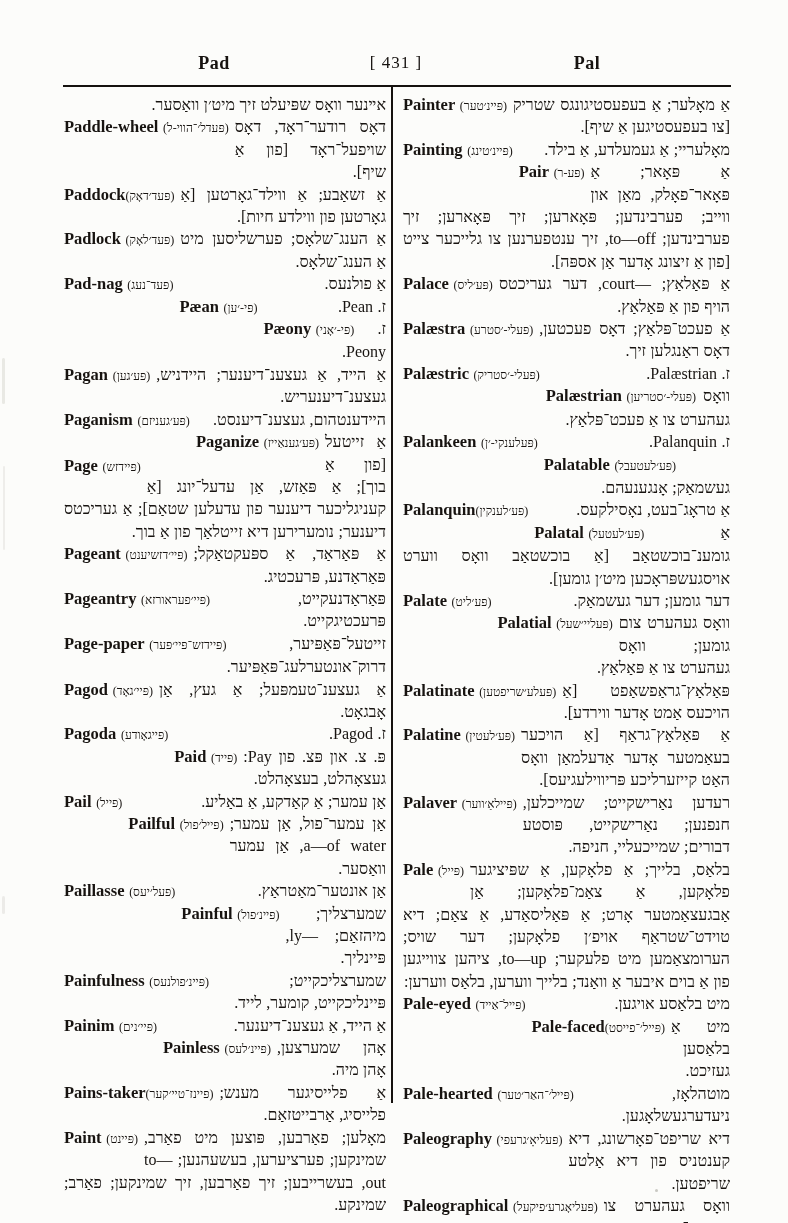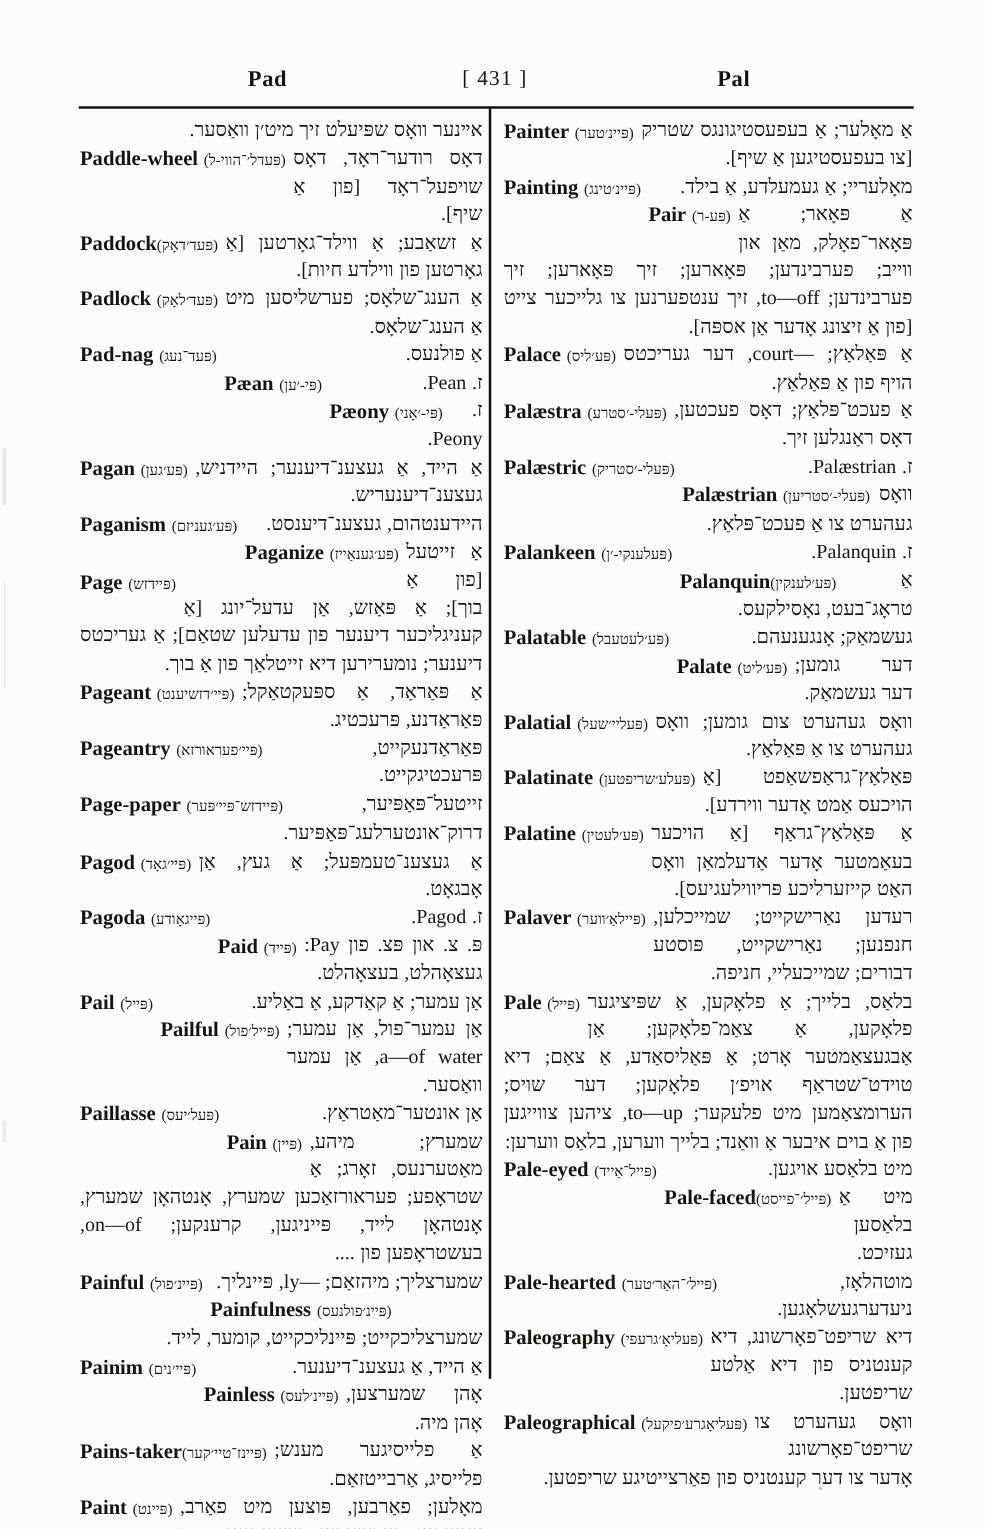--- a/index.html
+++ b/index.html
@@ -59,39 +59,39 @@
       <div class="entry"><span class="hw">Page&nbsp;<span class="pron">(פּיידזש)</span></span><span class="def">אַ זייטעל [פון אַ בוך]; אַ פּאַזש, אַן עדעל־יונג [אַ קעניגליכער דיענער פון עדעלען שטאַם]; אַ געריכטס דיענער; נומערירען דיא זייטלאַך פון אַ בוך.</span></div>
       <div class="entry"><span class="hw">Pageant&nbsp;<span class="pron">(פּיי׳דזשיענט)</span></span><span class="def">אַ פּאַראַד, אַ ספּעקטאַקל; פּאַראַדנע, פּרעכטיג.</span></div>
       <div class="entry"><span class="hw">Pageantry&nbsp;<span class="pron">(פּיי׳פעראורזא)</span></span><span class="def">פּאַראַדנעקייט, פּרעכטיגקייט.</span></div>
       <div class="entry"><span class="hw">Page-paper&nbsp;<span class="pron">(פּיידזש־פּיי׳פּער)</span></span><span class="def">זייטעל־פּאַפּיער, דרוק־אונטערלעג־פּאַפּיער.</span></div>
       <div class="entry"><span class="hw">Pagod&nbsp;<span class="pron">(פּיי׳גאָד)</span></span><span class="def">אַ געצענ־טעמפּעל; אַ געץ, אַן אָבגאָט.</span></div>
       <div class="entry"><span class="hw">Pagoda&nbsp;<span class="pron">(פּייגאָודע)</span></span><span class="def">ז. Pagod.</span></div>
       <div class="entry"><span class="hw">Paid&nbsp;<span class="pron">(פּייד)</span></span><span class="def">פּ. צ. און פּצ. פון Pay: געצאָהלט, בעצאָהלט.</span></div>
       <div class="entry"><span class="hw">Pail&nbsp;<span class="pron">(פּייל)</span></span><span class="def">אַן עמער; אַ קאַדקע, אַ באַליע.</span></div>
       <div class="entry"><span class="hw">Pailful&nbsp;<span class="pron">(פּייל׳פול)</span></span><span class="def">אַן עמער־פול, אַן עמער; a—of water, אַן עמער וואַסער.</span></div>
       <div class="entry"><span class="hw">Paillasse&nbsp;<span class="pron">(פּעל׳יעס)</span></span><span class="def">אַן אונטער־מאַטראַץ.</span></div>
-      <div class="entry"><span class="hw">Pain&nbsp;<span class="pron">(פּיין)</span></span><span class="def">שמערץ; מיהע, מאַטערנעס, זאָרג; אַ שטראָפע; פעראורזאַכען שמערץ, אָנטהאָן שמערץ, אָנטהאָן לייד, פּייניגען, קרענקען; on—of, בעשטראָפען פון ....</span></div>
       <div class="entry"><span class="hw">Painful&nbsp;<span class="pron">(פּיינ׳פול)</span></span><span class="def">שמערצליך; מיהזאַם; —ly, פּיינליך.</span></div>
       <div class="entry"><span class="hw">Painfulness&nbsp;<span class="pron">(פּיינ׳פולנעס)</span></span><span class="def">שמערצליכקייט; פּיינליכקייט, קומער, לייד.</span></div>
       <div class="entry"><span class="hw">Painim&nbsp;<span class="pron">(פּיי׳נים)</span></span><span class="def">אַ הייד, אַ געצענ־דיענער.</span></div>
       <div class="entry"><span class="hw">Painless&nbsp;<span class="pron">(פּיינ׳לעס)</span></span><span class="def">אָהן שמערצען, אָהן מיה.</span></div>
       <div class="entry"><span class="hw">Pains-taker<span class="pron">(פּיינז־טיי׳קער)</span></span><span class="def">אַ פלייסיגער מענש; פלייסיג, אַרבייטזאַם.</span></div>
       <div class="entry"><span class="hw">Paint&nbsp;<span class="pron">(פּיינט)</span></span><span class="def">מאָלען; פאַרבען, פּוצען מיט פאַרב, שמינקען; פערציערען, בעשעהנען; to—out, בעשרייבען; זיך פאַרבען, זיך שמינקען; פאַרב; שמינקע.</span></div>
     </div>
   <div class="col" id="col-right">
       <div class="entry"><span class="hw">Painter&nbsp;<span class="pron">(פּיינ׳טער)</span></span><span class="def">אַ מאָלער; אַ בעפעסטיגונגס שטריק [צו בעפעסטיגען אַ שיף].</span></div>
       <div class="entry"><span class="hw">Painting&nbsp;<span class="pron">(פּיינ׳טינג)</span></span><span class="def">מאָלעריי; אַ געמעלדע, אַ בילד.</span></div>
       <div class="entry"><span class="hw">Pair&nbsp;<span class="pron">(פּע-ר)</span></span><span class="def">אַ פּאָאר; אַ פּאָאר־פאָלק, מאַן און ווייב; פערבינדען; פּאָארען; זיך פּאָארען; זיך פערבינדען; to—off, זיך ענטפערנען צו גלייכער צייט [פון אַ זיצונג אָדער אַן אספּה].</span></div>
       <div class="entry"><span class="hw">Palace&nbsp;<span class="pron">(פּע׳ליס)</span></span><span class="def">אַ פּאַלאַץ; —court, דער געריכטס הויף פון אַ פּאַלאַץ.</span></div>
       <div class="entry"><span class="hw">Palæstra&nbsp;<span class="pron">(פּעלי-׳סטרע)</span></span><span class="def">אַ פעכט־פּלאַץ; דאָס פעכטען, דאָס ראַנגלען זיך.</span></div>
       <div class="entry"><span class="hw">Palæstric&nbsp;<span class="pron">(פּעלי-׳סטריק)</span></span><span class="def">ז. Palæstrian.</span></div>
       <div class="entry"><span class="hw">Palæstrian&nbsp;<span class="pron">(פּעלי-׳סטריען)</span></span><span class="def">וואָס געהערט צו אַ פעכט־פּלאַץ.</span></div>
       <div class="entry"><span class="hw">Palankeen&nbsp;<span class="pron">(פּעלענקי-׳ן)</span></span><span class="def">ז. Palanquin.</span></div>
+      <div class="entry"><span class="hw">Palatable&nbsp;<span class="pron">(פּע׳לעטעבל)</span></span><span class="def">געשמאַק; אָנגענעהם.</span></div>
       <div class="entry"><span class="hw">Palanquin<span class="pron">(פּע׳לענקין)</span></span><span class="def">אַ טראָג־בעט, נאָסילקעס.</span></div>
-      <div class="entry"><span class="hw">Palatable&nbsp;<span class="pron">(פּע׳לעטעבל)</span></span><span class="def">געשמאַק; אָנגענעהם.</span></div>
+      <div class="entry"><span class="hw">Palatal&nbsp;<span class="pron">(פּע׳לעטעל)</span></span><span class="def">אַ גומענ־בוכשטאַב [אַ בוכשטאַב וואָס ווערט אויסגעשפּראָכען מיט׳ן גומען].</span></div>
       <div class="entry"><span class="hw">Palate&nbsp;<span class="pron">(פּע׳ליט)</span></span><span class="def">דער גומען; דער געשמאַק.</span></div>
       <div class="entry"><span class="hw">Palatial&nbsp;<span class="pron">(פּעליי׳שעל)</span></span><span class="def">וואָס געהערט צום גומען; וואָס געהערט צו אַ פּאַלאַץ.</span></div>
       <div class="entry"><span class="hw">Palatinate&nbsp;<span class="pron">(פּעלע׳שריפטען)</span></span><span class="def">פּאַלאַץ־גראַפשאַפט [אַ הויכעס אַמט אָדער ווירדע].</span></div>
       <div class="entry"><span class="hw">Palatine&nbsp;<span class="pron">(פּע׳לעטין)</span></span><span class="def">אַ פּאַלאַץ־גראַף [אַ הויכער בעאַמטער אָדער אַדעלמאַן וואָס האַט קייזערליכע פּריווילעגיעס].</span></div>
       <div class="entry"><span class="hw">Palaver&nbsp;<span class="pron">(פּיילאַ׳ווער)</span></span><span class="def">רעדען נאַרישקייט; שמייכלען, חנפנען; נאַרישקייט, פּוסטע דבורים; שמייכעליי, חניפה.</span></div>
       <div class="entry"><span class="hw">Pale&nbsp;<span class="pron">(פּייל)</span></span><span class="def">בלאַס, בלייך; אַ פלאָקען, אַ שפּיציגער פלאָקען, אַ צאַמ־פלאָקען; אַן אַבגעצאַמטער אָרט; אַ פּאַליסאַדע, אַ צאַם; דיא טוידט־שטראַף אויפ׳ן פלאָקען; דער שויס; הערומצאַמען מיט פלעקער; to—up, ציהען צווייגען פון אַ בוים איבער אַ וואַנד; בלייך ווערען, בלאַס ווערען:</span></div>
       <div class="entry"><span class="hw">Pale-eyed&nbsp;<span class="pron">(פּייל־אַייד)</span></span><span class="def">מיט בלאַסע אויגען.</span></div>
       <div class="entry"><span class="hw">Pale-faced<span class="pron">(פּייל׳־פייסט)</span></span><span class="def">מיט אַ בלאַסען געזיכט.</span></div>
       <div class="entry"><span class="hw">Pale-hearted&nbsp;<span class="pron">(פּייל׳־האַר׳טער)</span></span><span class="def">מוטהלאָז, ניעדערגעשלאָגען.</span></div>
       <div class="entry"><span class="hw">Paleography&nbsp;<span class="pron">(פּעליאָ׳גרעפי)</span></span><span class="def">דיא שריפט־פאָרשונג, דיא קענטניס פון דיא אַלטע שריפטען.</span></div>

